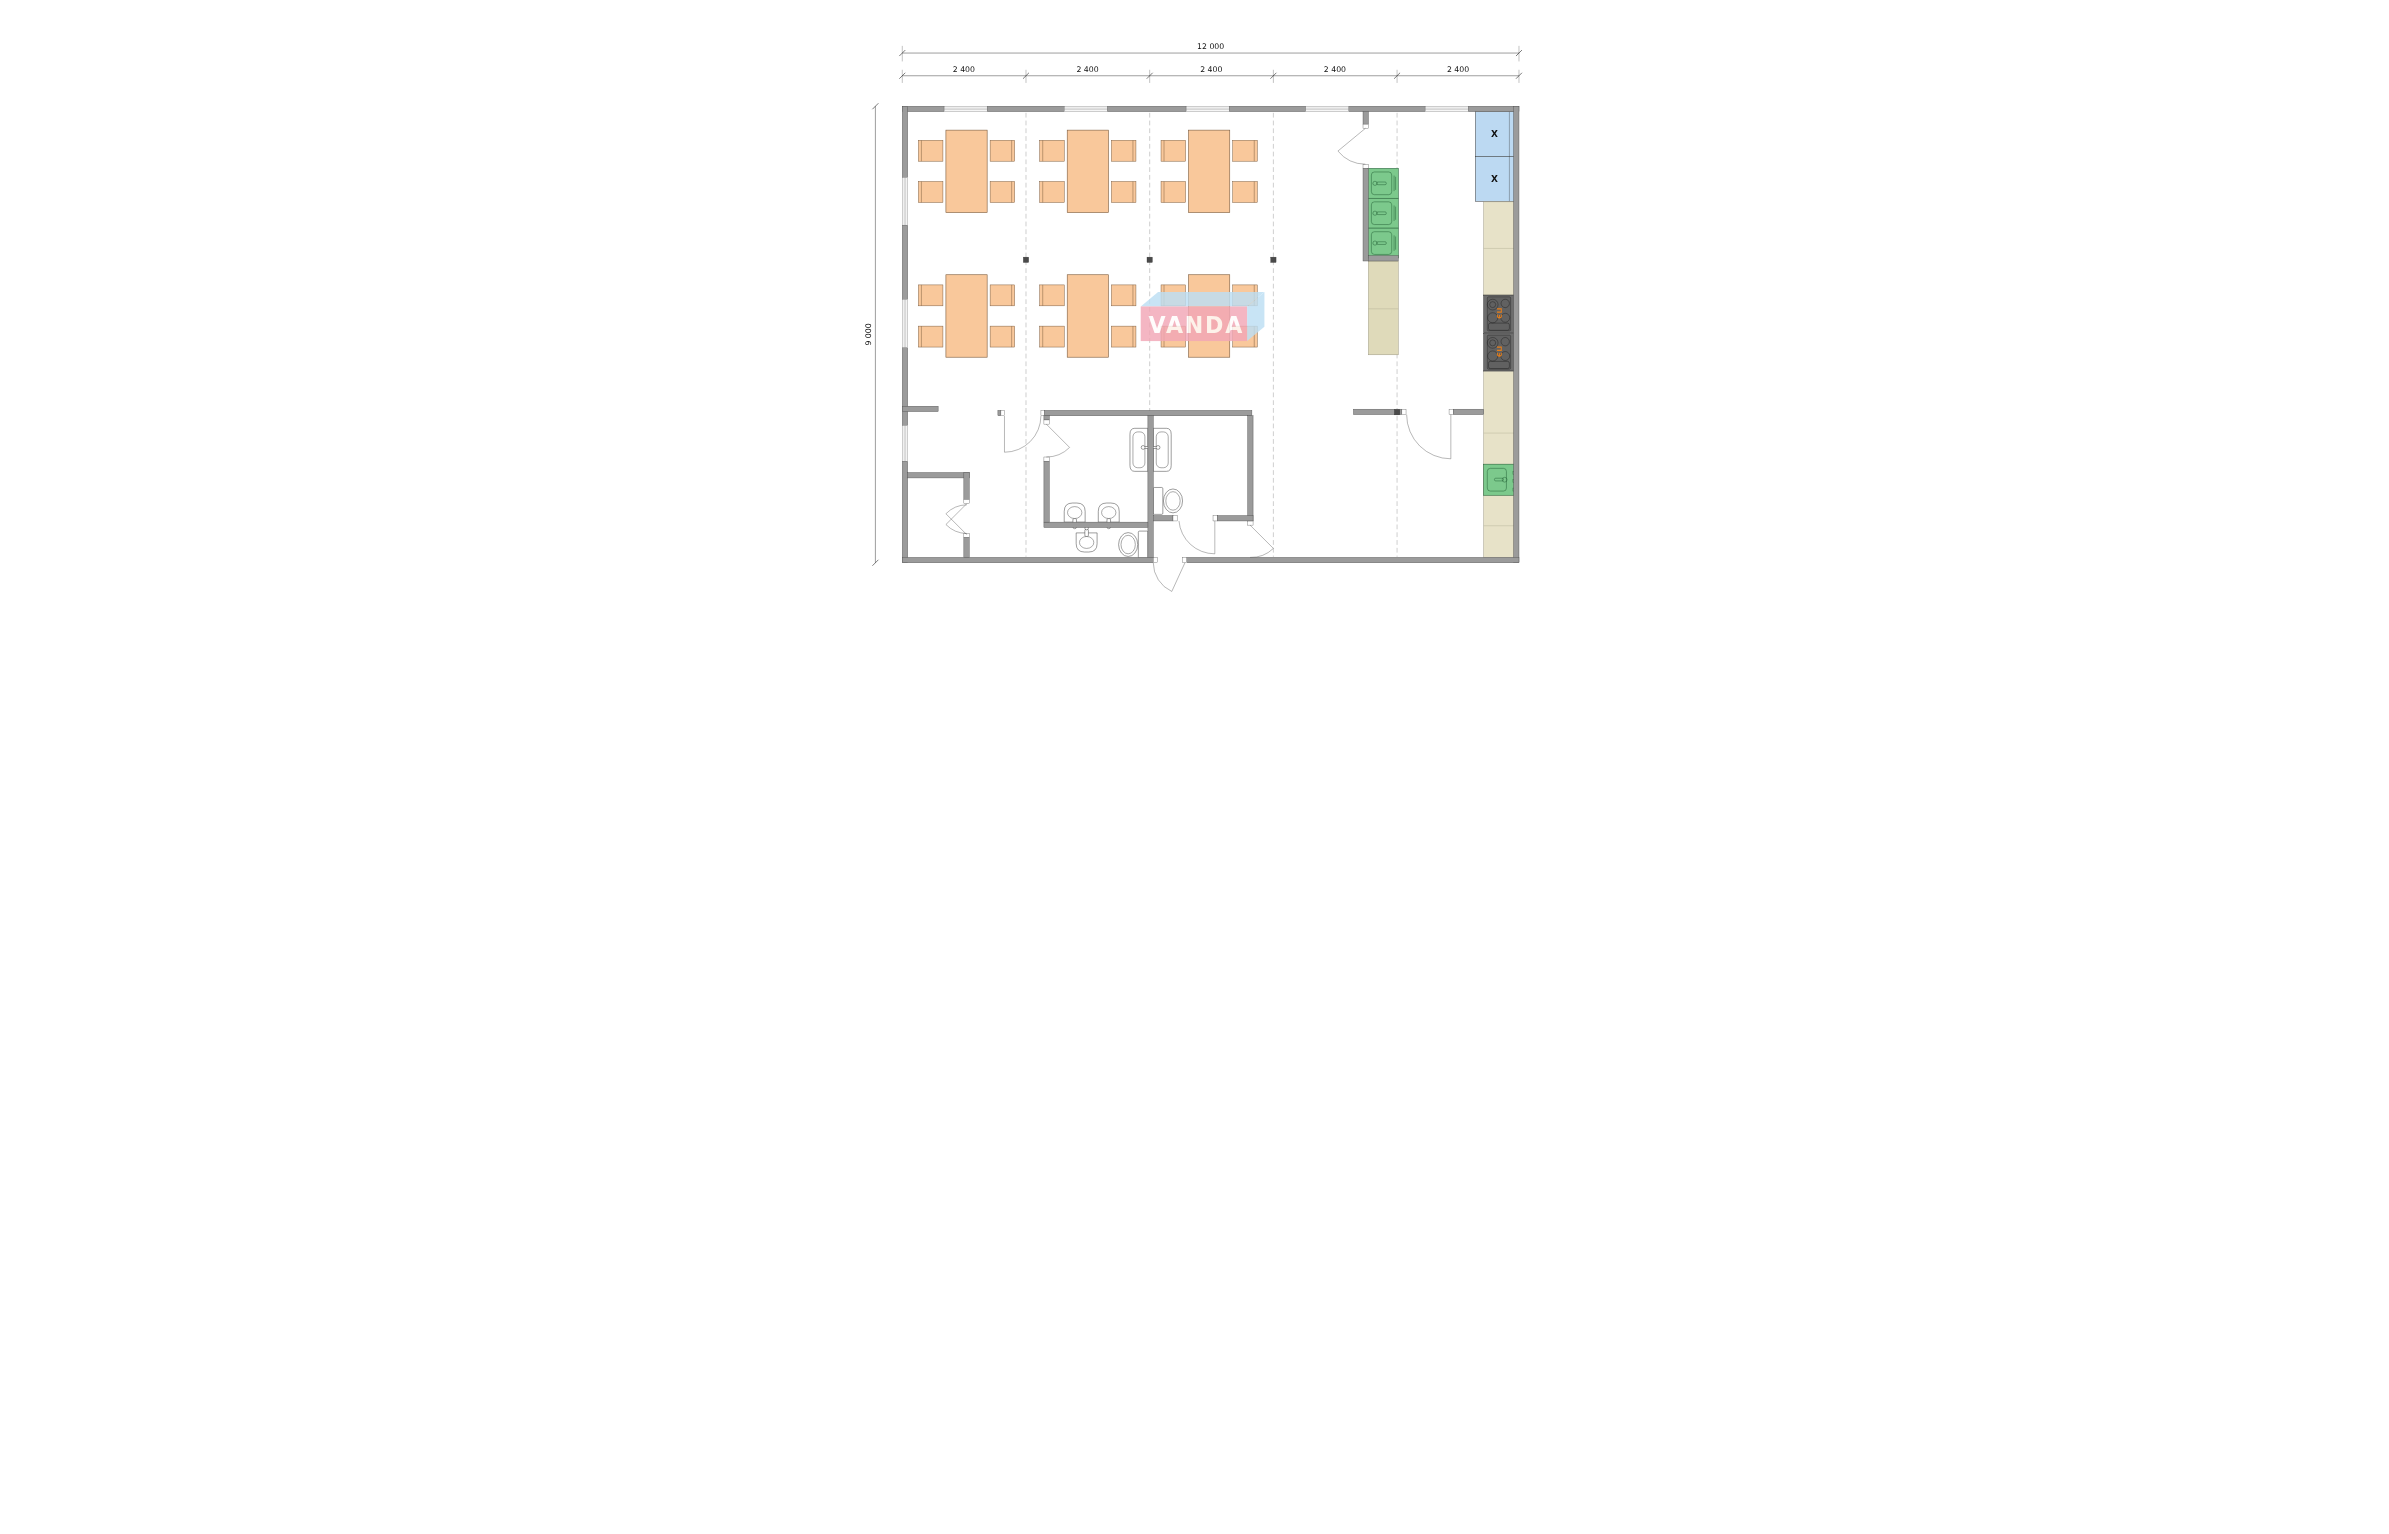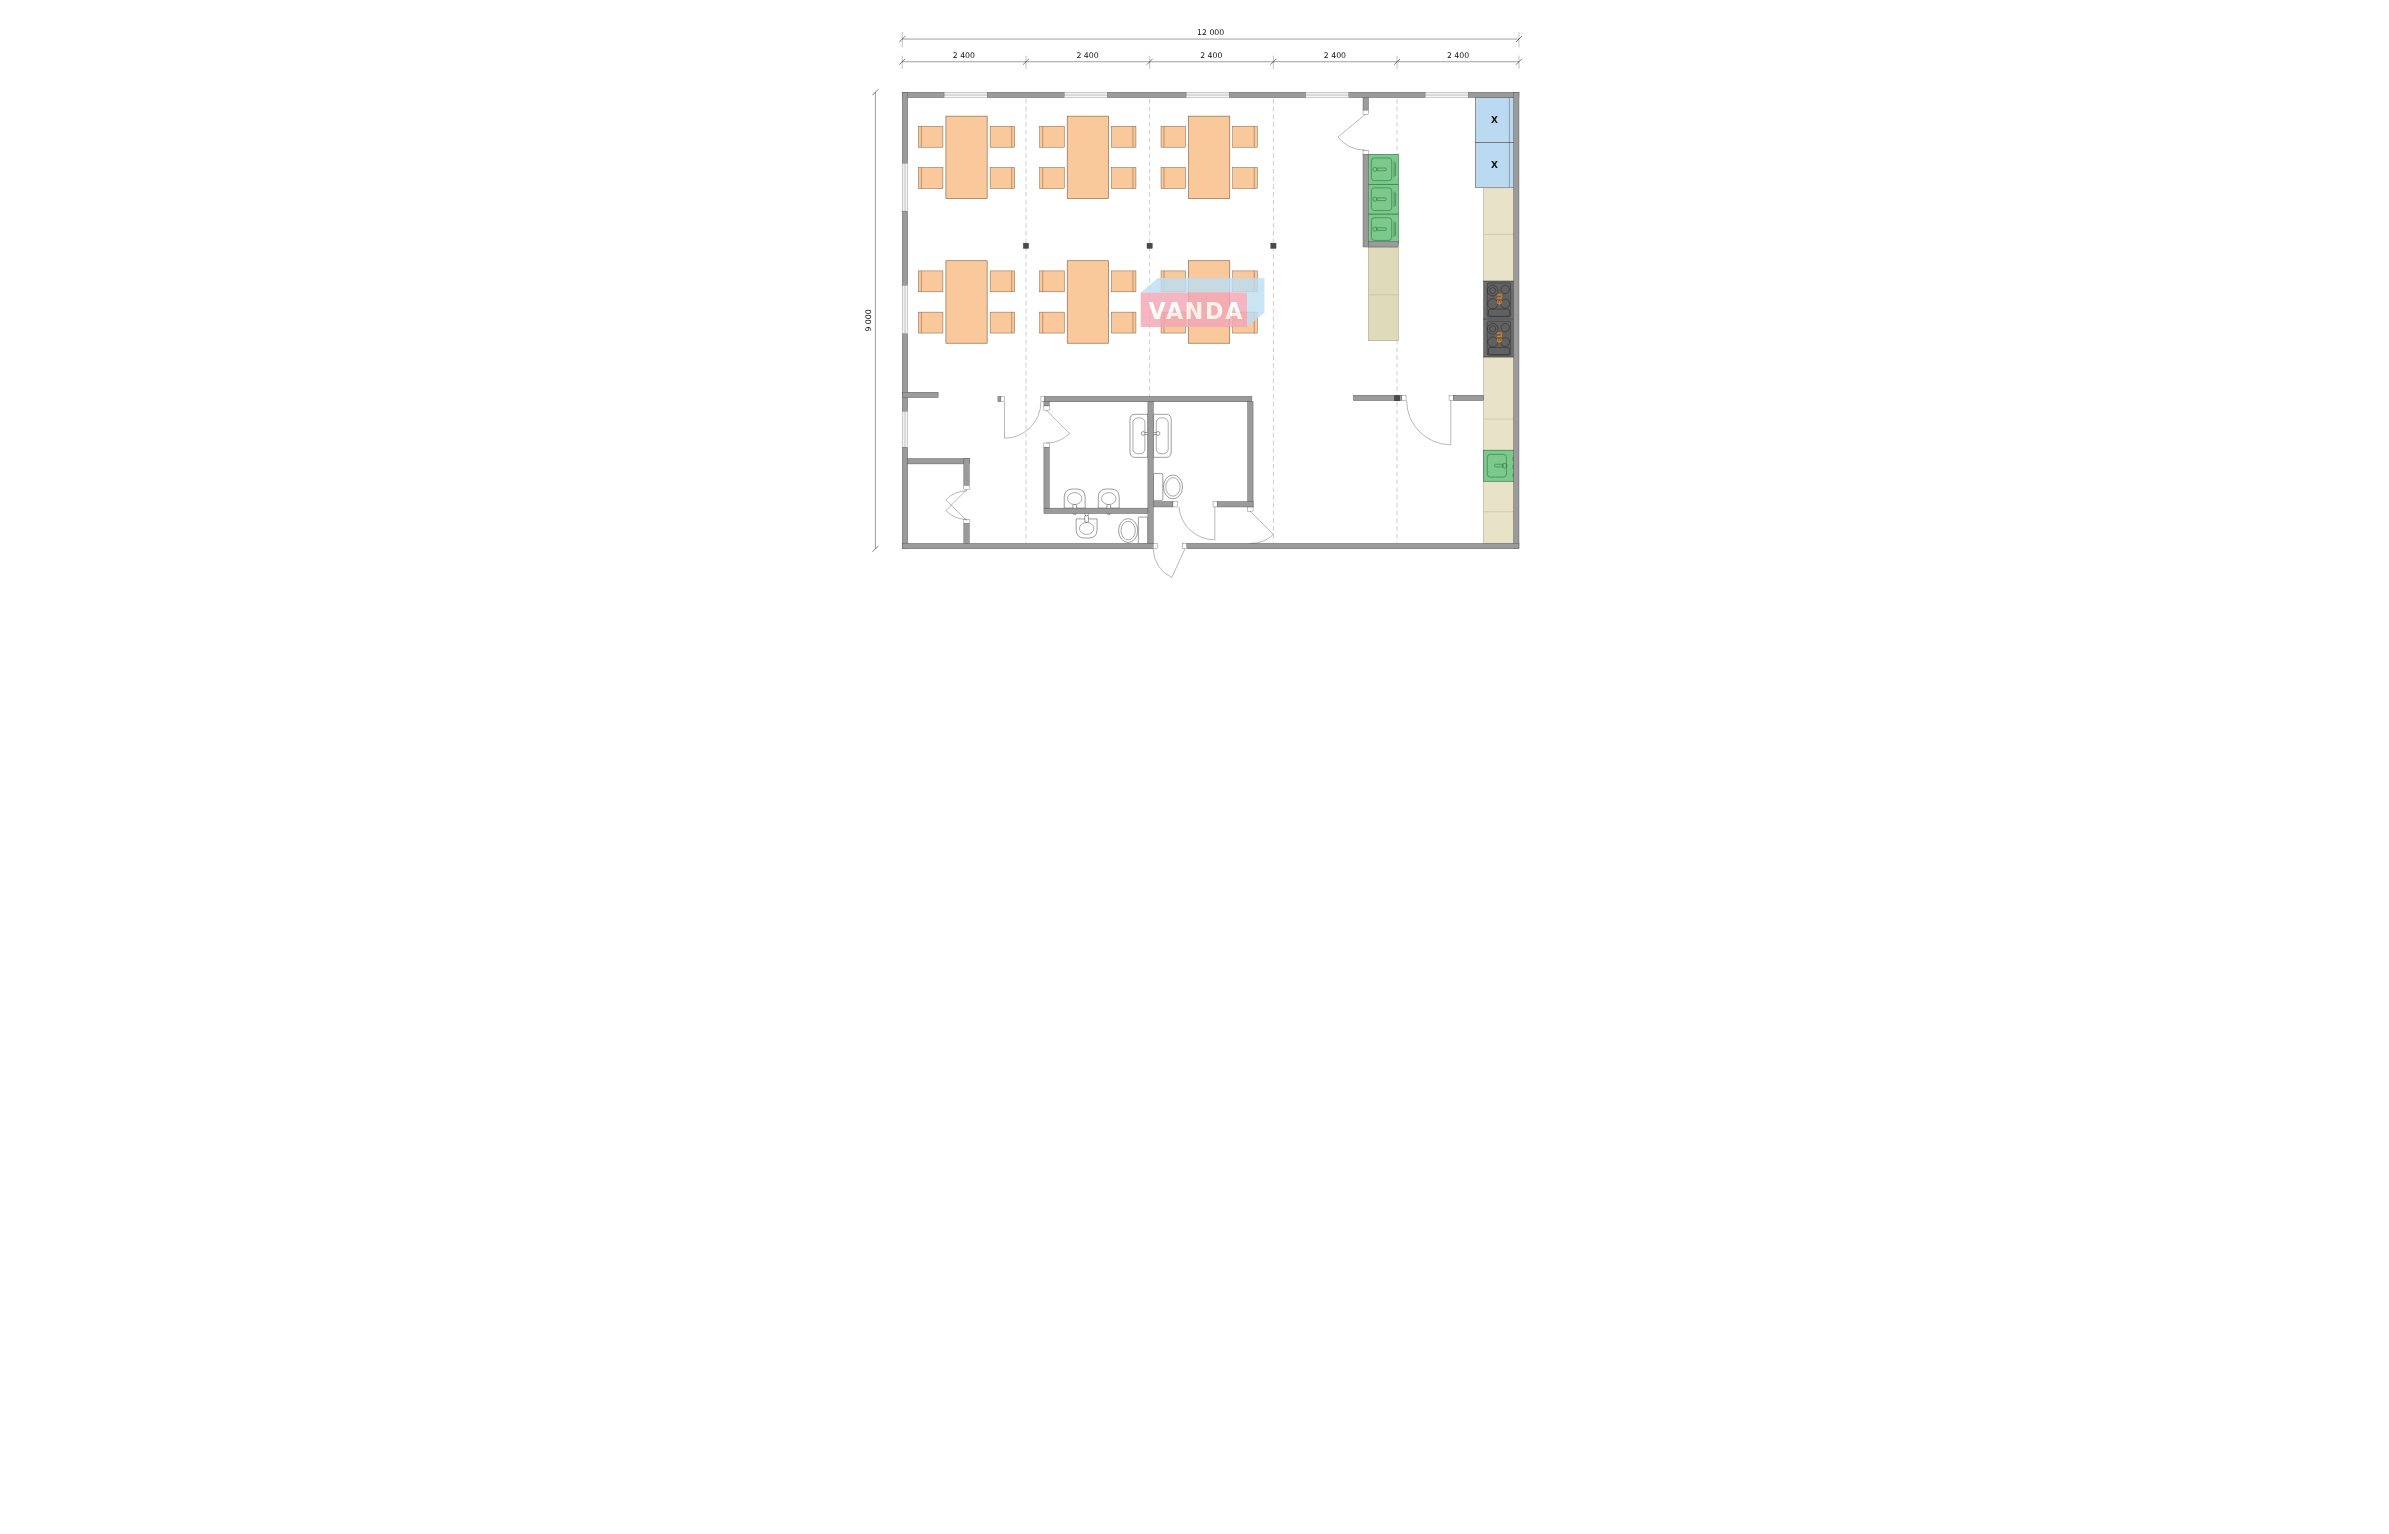--- a/index.html
+++ b/index.html
@@ -2,21 +2,21 @@
 <html style="--c-wall: #9B9B9B; --c-wall-edge: #4f4f4f; --c-table: #F9C89B; --c-table-edge: #7a5a3c; --c-fridge: #BCD9F2; --c-sink: #7CC98C; --c-sink-edge: #1f5c33; --c-counter: #DFDABA; --c-counter-right: #E7E2C8; --c-stove: #6E6E6E; --c-stove-inner: #616161; --c-stove-label: #E87E18; --c-watermark-pink: #F2A7B6; --c-watermark-blue: #BDDFF4; --c-line: #444444; --c-dim: #333333; --c-grid: #9a9a9a;font-size:9.6px"><head>
 <meta charset="utf-8">
 <style>
   :root{
     --c-wall:#9B9B9B; --c-wall-edge:#4f4f4f; --c-table:#F9C89B; --c-table-edge:#7a5a3c;
     --c-fridge:#BCD9F2; --c-sink:#7CC98C; --c-sink-edge:#1f5c33; --c-counter:#DFDABA;
     --c-counter-right:#E7E2C8; --c-stove:#6E6E6E; --c-stove-inner:#616161; --c-stove-label:#E87E18;
     --c-watermark-pink:#F2A7B6; --c-watermark-blue:#BDDFF4; --c-line:#444444; --c-dim:#333333; --c-grid:#9a9a9a;
   }
   html,body{margin:0;padding:0;background:#ffffff;}
-  .frame{width:100%;max-width:937px;margin:2px auto;}
+  .frame{width:100%;max-width:937px;margin:16px auto;}
   svg{display:block;width:100%;height:auto;background:#fff;}
   .wall{fill:var(--c-wall);stroke:var(--c-wall-edge);stroke-width:.7;}
   .jamb{fill:#ffffff;stroke:#555;stroke-width:.6;}
   .win{fill:#ffffff;stroke:#666;stroke-width:.55;}
   .glz{stroke:#666;stroke-width:.55;}
   .table{fill:var(--c-table);stroke:var(--c-table-edge);stroke-width:1;}
   .chair{fill:var(--c-table);stroke:var(--c-table-edge);stroke-width:.8;}
   .chline{stroke:var(--c-table-edge);stroke-width:.8;}
   .fx{fill:#ffffff;stroke:#333;stroke-width:.8;}
   .fxl{fill:none;stroke:#333;stroke-width:.7;}

